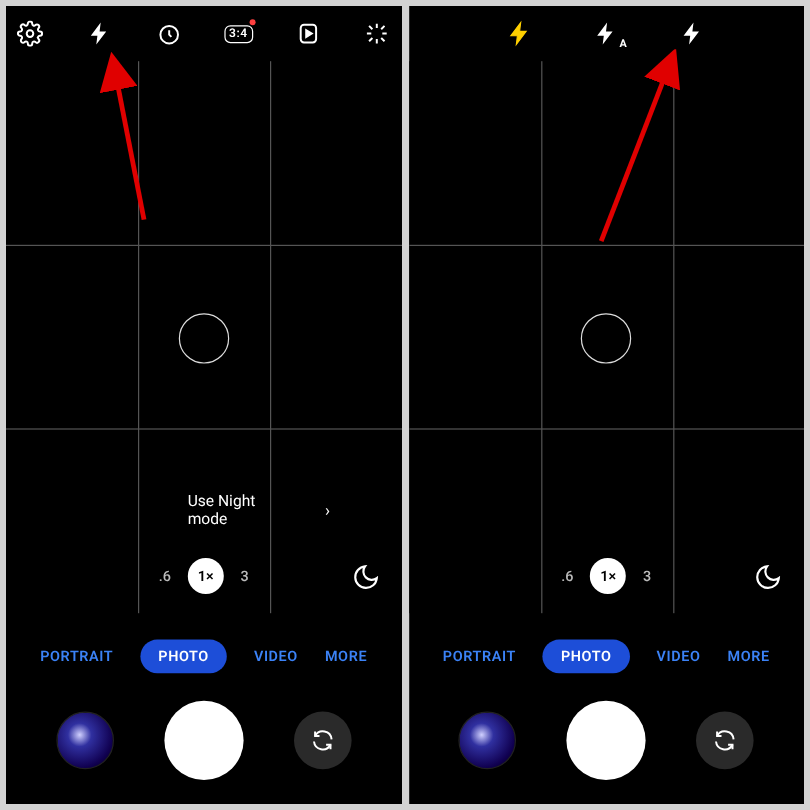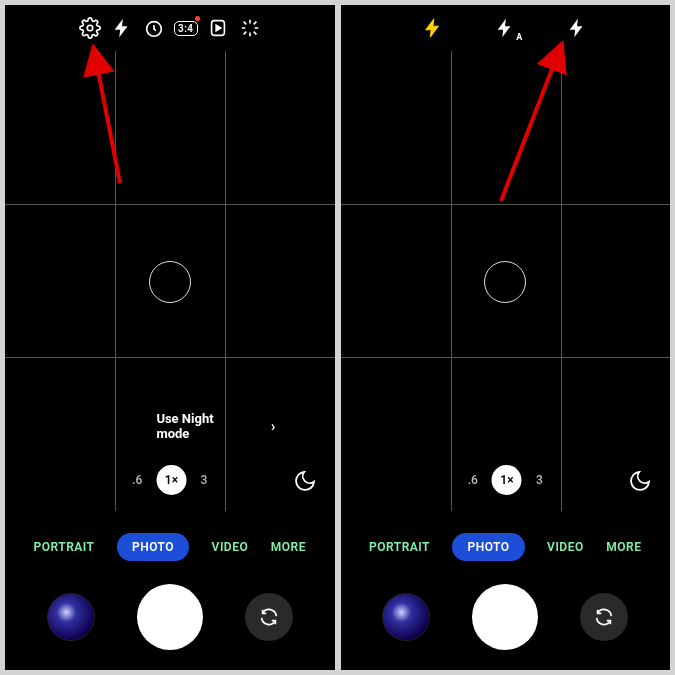--- a/index.html
+++ b/index.html
@@ -15,21 +15,21 @@
     width: 330px;
     height: 665px;
     background: #000;
     position: relative;
     overflow: hidden;
   }
   .topbar {
     height: 46px;
     display: flex;
     align-items: center;
-    justify-content: center;
+    justify-content: space-between;
     padding: 0 4px;
   }
   .top-icon {
     width: 32px;
     height: 32px;
     display: flex;
     align-items: center;
     justify-content: center;
     color: #fff;
     position: relative;
@@ -70,21 +70,21 @@
   }
   .night-hint {
     position: absolute;
     bottom: 70px; left: 50%;
     transform: translateX(-50%);
     display: flex;
     align-items: center;
     gap: 24px;
     color: #fff;
     font-size: 13px;
-    font-weight: 700;
+    font-weight: 400;
     margin-left: 46px;
   }
   .chev { font-size: 14px; color: #fff; }
   .zoom-bar {
     position: absolute;
     bottom: 16px; left: 50%;
     transform: translateX(-50%);
     display: flex;
     align-items: center;
     gap: 14px;
@@ -113,21 +113,21 @@
     position: absolute;
     left: 0; right: 0;
     top: 522px;
     height: 40px;
     display: flex;
     align-items: center;
     justify-content: space-evenly;
     padding: 0 6px;
   }
   .mode {
-    color: #86efac;
+    color: #3b82f6;
     font-size: 12px;
     font-weight: 600;
     letter-spacing: 0.5px;
   }
   .mode.active {
     color: #fff;
     background: #1d4ed8;
     padding: 7px 15px;
     border-radius: 18px;
   }

